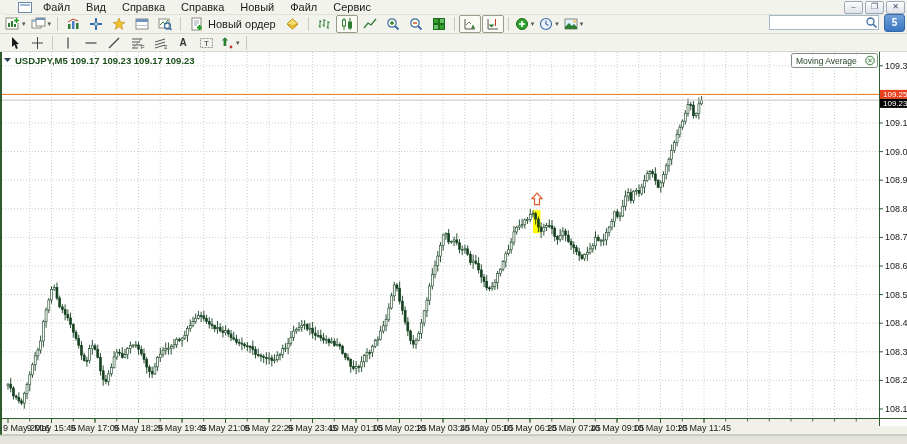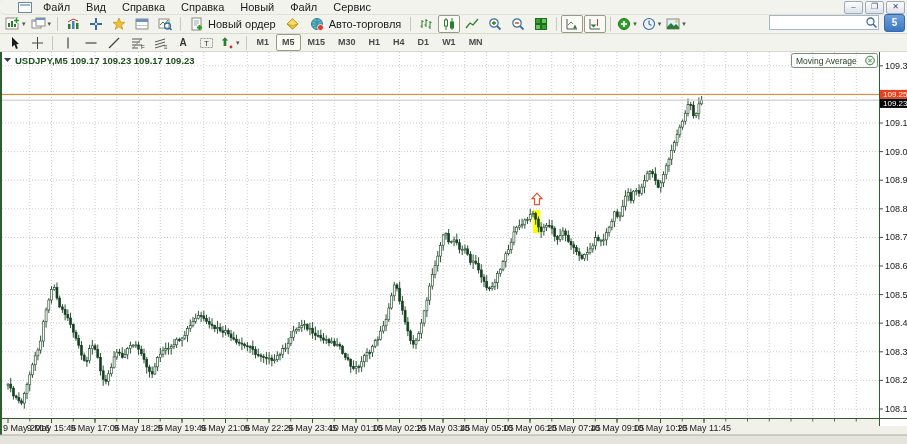--- a/index.html
+++ b/index.html
@@ -122,28 +122,20 @@
         <path d="M9.5 8v5M7 10.5h5" stroke="#1f9d1f" stroke-width="2"></path>
       </svg>
     <span class="lbl">Новый ордер</span>
   </div>
   <div class="tbtn">
     <svg width="15" height="14">
         <path d="M7.5 2 L13 7 L7.5 12 L2 7 Z" fill="#f0c330" stroke="#b08900"></path>
         <path d="M7.5 2 L13 7 L7.5 8.5 L2 7 Z" fill="#f8dc72" stroke="#b08900" stroke-width=".5"></path>
       </svg>
   </div>
-  <div class="tbtn lblbtn" style="display:flex;align-items:center;padding:0 4px;">
-    <svg width="15" height="14">
-        <circle cx="7" cy="7" r="5.5" fill="#58b7c9" stroke="#2e7d8a"></circle>
-        <path d="M1.5 7h11 M7 1.5v11 M3 3.8c2.5 1.6 5.5 1.6 8 0 M3 10.2c2.5-1.6 5.5-1.6 8 0" stroke="#2e7d8a" fill="none" stroke-width=".7"></path>
-        <circle cx="10.5" cy="10.5" r="3" fill="#e03a2a" stroke="#fff" stroke-width=".8"></circle>
-      </svg>
-    <span class="lbl">Авто-торговля</span>
-  </div>
   <div class="sep"></div>
   <div class="tbtn">
     <svg width="14" height="14">
         <path d="M3 3v8 M1.5 9h1.5 M3 4.5h1.5 M7 2v8 M5.5 8h1.5 M7 3.5h1.5 M11 4v8 M9.5 10h1.5 M11 5.5h1.5" stroke="#2e7d32"></path>
       </svg>
   </div>
   <div class="tbtn active">
     <svg width="14" height="14">
         <path d="M4 1v12 M10 1v12" stroke="#2e7d32"></path>
         <rect x="2.5" y="3" width="3" height="6" fill="#fff" stroke="#2e7d32"></rect>
@@ -276,31 +268,20 @@
       </svg>
   </div>
   <div class="tbtn">
     <svg width="14" height="14">
         <path d="M4 11 L4 5 L2 5 L5.5 1.5 L9 5 L7 5 L7 11 Z" fill="#2e7d32" transform="scale(.9)"></path>
         <circle cx="11" cy="11" r="1.4" fill="#c0392b"></circle>
       </svg>
     <span class="caret">▾</span>
   </div>
   <div class="sep"></div>
-  <div id="timeframes" style="display:flex;gap:1px">
-      <div class="tf">M1</div>
-      <div class="tf active">M5</div>
-      <div class="tf">M15</div>
-      <div class="tf">M30</div>
-      <div class="tf">H1</div>
-      <div class="tf">H4</div>
-      <div class="tf">D1</div>
-      <div class="tf">W1</div>
-      <div class="tf">MN</div>
-    </div>
 </div>
 
 <svg id="chart-svg" width="907" height="392" style="position:absolute;top:52px;left:0">
   <rect x="0" y="0" width="907" height="392" fill="#f1f1ea"></rect>
   <rect x="2" y="0" width="877" height="366" fill="#ffffff"></rect>
   <rect x="879" y="0" width="28" height="374" fill="#ffffff"></rect>
   <g id="g-grid">
       <line x1="29.75" y1="0" x2="29.75" y2="366" stroke="#c9cfc9" stroke-dasharray="1 2"></line>
       <line x1="51.5" y1="0" x2="51.5" y2="366" stroke="#c9cfc9" stroke-dasharray="1 2"></line>
       <line x1="73.25" y1="0" x2="73.25" y2="366" stroke="#c9cfc9" stroke-dasharray="1 2"></line>

